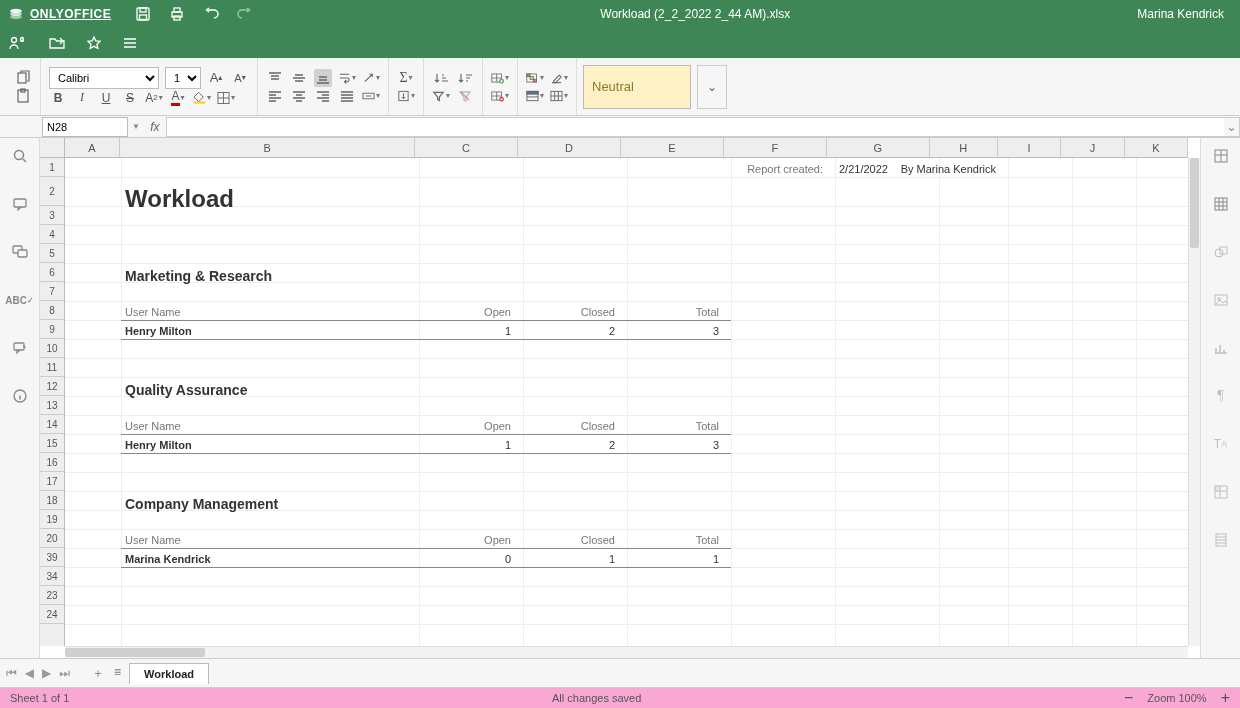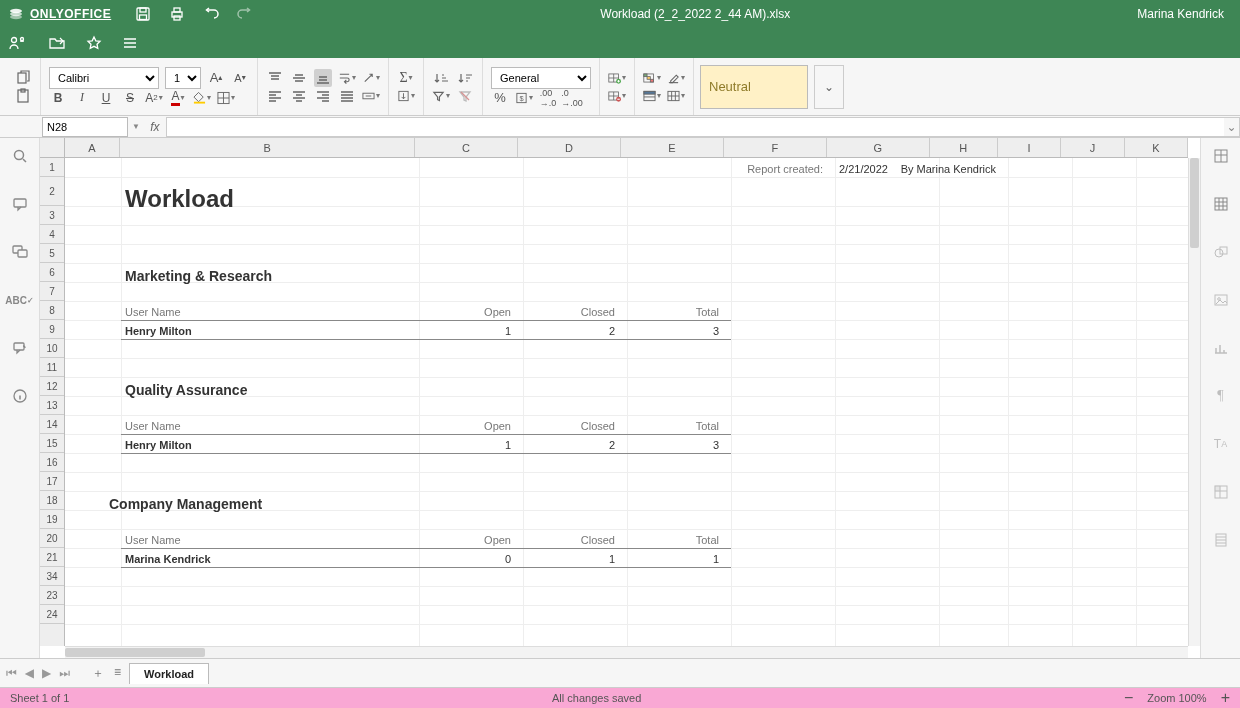--- a/index.html
+++ b/index.html
@@ -278,36 +278,20 @@
       <span class="ticon" style="opacity:0.4">
           <svg width="14" height="14" viewBox="0 0 14 14" fill="none" stroke="#666" stroke-width="1.3">
             <path d="M2 3h10L8 8v4l-2-1V8z"></path>
             <path d="M3 3l8 8" stroke="#a00"></path>
           </svg>
         </span>
     </div>
   </div>
   <div class="tgroup">
     <div class="trow">
-      <select class="fmtsel"><option>General</option></select>
-    </div>
-    <div class="trow">
-      <span class="ticon" style="font-size:13px">%</span>
-      <span class="ticon dd">
-          <svg width="14" height="14" viewBox="0 0 14 14" fill="none" stroke="#666">
-            <rect x="2" y="2" width="10" height="10"></rect>
-            <text x="7" y="10" font-size="8" text-anchor="middle" fill="#666" stroke="none">$</text>
-          </svg>
-        </span>
-      <span class="ticon" style="font-size:9px">.00<br>→.0</span>
-      <span class="ticon" style="font-size:9px">.0<br>→.00</span>
-    </div>
-  </div>
-  <div class="tgroup">
-    <div class="trow">
       <span class="ticon dd">
           <svg width="16" height="14" viewBox="0 0 16 14" fill="none" stroke="#666">
             <rect x="1" y="2" width="12" height="10"></rect>
             <path d="M1 7h12M7 2v10"></path>
             <circle cx="13" cy="11" r="3" fill="#5a5" stroke="none"></circle>
             <path d="M13 9.5v3M11.5 11h3" stroke="#fff" stroke-width="1.2"></path>
           </svg>
         </span>
     </div>
     <div class="trow">
@@ -432,21 +416,21 @@
         <div class="rowh">11</div>
         <div class="rowh">12</div>
         <div class="rowh">13</div>
         <div class="rowh">14</div>
         <div class="rowh">15</div>
         <div class="rowh">16</div>
         <div class="rowh">17</div>
         <div class="rowh">18</div>
         <div class="rowh">19</div>
         <div class="rowh">20</div>
-        <div class="rowh">21</div>
+        <div class="rowh">39</div>
         <div class="rowh">34</div>
         <div class="rowh">23</div>
         <div class="rowh">24</div>
       </div>
     <div class="cells" id="cells">
         <div class="gridline-v" style="left: 56px;"></div>
         <div class="gridline-v" style="left: 354px;"></div>
         <div class="gridline-v" style="left: 458px;"></div>
         <div class="gridline-v" style="left: 562px;"></div>
         <div class="gridline-v" style="left: 666px;"></div>
@@ -498,21 +482,21 @@
         <div class="celltext" style="top: 262px; left: 60px; color: rgb(119, 119, 119);">User Name</div>
         <div class="celltext" style="top: 262px; right: 677px; text-align: right; color: rgb(119, 119, 119);">Open</div>
         <div class="celltext" style="top: 262px; right: 573px; text-align: right; color: rgb(119, 119, 119);">Closed</div>
         <div class="celltext" style="top: 262px; right: 469px; text-align: right; color: rgb(119, 119, 119);">Total</div>
         <div style="position: absolute; height: 1px; background: rgb(136, 136, 136); left: 56px; width: 610px; top: 276px;"></div>
         <div class="celltext" style="top: 281px; left: 60px; font-weight: bold;">Henry Milton</div>
         <div class="celltext" style="top: 281px; right: 677px; text-align: right;">1</div>
         <div class="celltext" style="top: 281px; right: 573px; text-align: right;">2</div>
         <div class="celltext" style="top: 281px; right: 469px; text-align: right;">3</div>
         <div style="position: absolute; height: 1px; background: rgb(136, 136, 136); left: 56px; width: 610px; top: 295px;"></div>
-        <div class="celltext" style="top: 338px; left: 44px; font-weight: bold; font-size: 14px;">Company Management</div>
+        <div class="celltext" style="top: 338px; left: 60px; font-weight: bold; font-size: 14px;">Company Management</div>
         <div class="celltext" style="top: 376px; left: 60px; color: rgb(119, 119, 119);">User Name</div>
         <div class="celltext" style="top: 376px; right: 677px; text-align: right; color: rgb(119, 119, 119);">Open</div>
         <div class="celltext" style="top: 376px; right: 573px; text-align: right; color: rgb(119, 119, 119);">Closed</div>
         <div class="celltext" style="top: 376px; right: 469px; text-align: right; color: rgb(119, 119, 119);">Total</div>
         <div style="position: absolute; height: 1px; background: rgb(136, 136, 136); left: 56px; width: 610px; top: 390px;"></div>
         <div class="celltext" style="top: 395px; left: 60px; font-weight: bold;">Marina Kendrick</div>
         <div class="celltext" style="top: 395px; right: 677px; text-align: right;">0</div>
         <div class="celltext" style="top: 395px; right: 573px; text-align: right;">1</div>
         <div class="celltext" style="top: 395px; right: 469px; text-align: right;">1</div>
         <div style="position: absolute; height: 1px; background: rgb(136, 136, 136); left: 56px; width: 610px; top: 409px;"></div>

